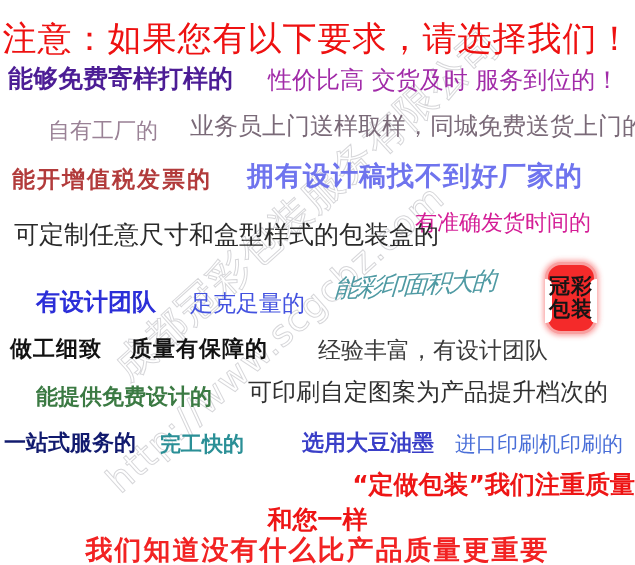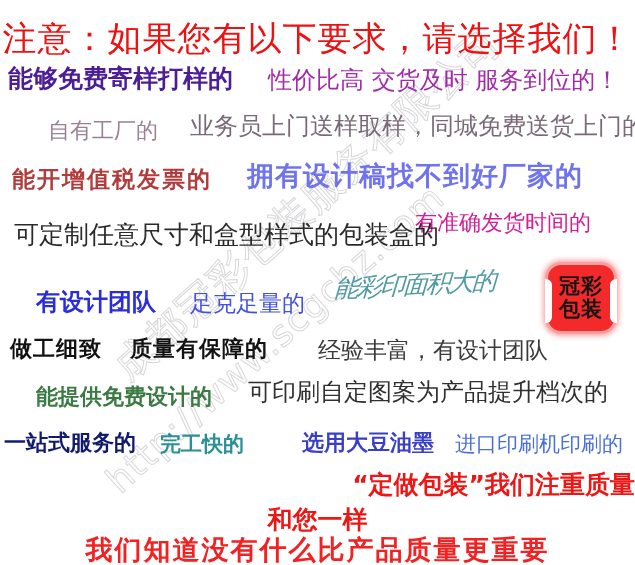--- a/index.html
+++ b/index.html
@@ -116,21 +116,21 @@
     letter-spacing:-2px;
     transform:rotate(-3deg) skewX(-6deg);
     white-space:nowrap;
     z-index:5;
   }
 
   
   .stamp{
     position:absolute;
     left:545px; top:262px;
-    width:72px; height:72px;
+    width:52px; height:72px;
     z-index:6;
   }
   .stamp-bg{
     position:absolute; inset:0;
     background:#f42a2a;
     border:3px solid #f8a0a0;
     border-radius:16px 16px 16px 16px;
     box-shadow:0 0 5px 2px rgba(244,60,60,0.45);
   }
   .stamp-bg::before{

